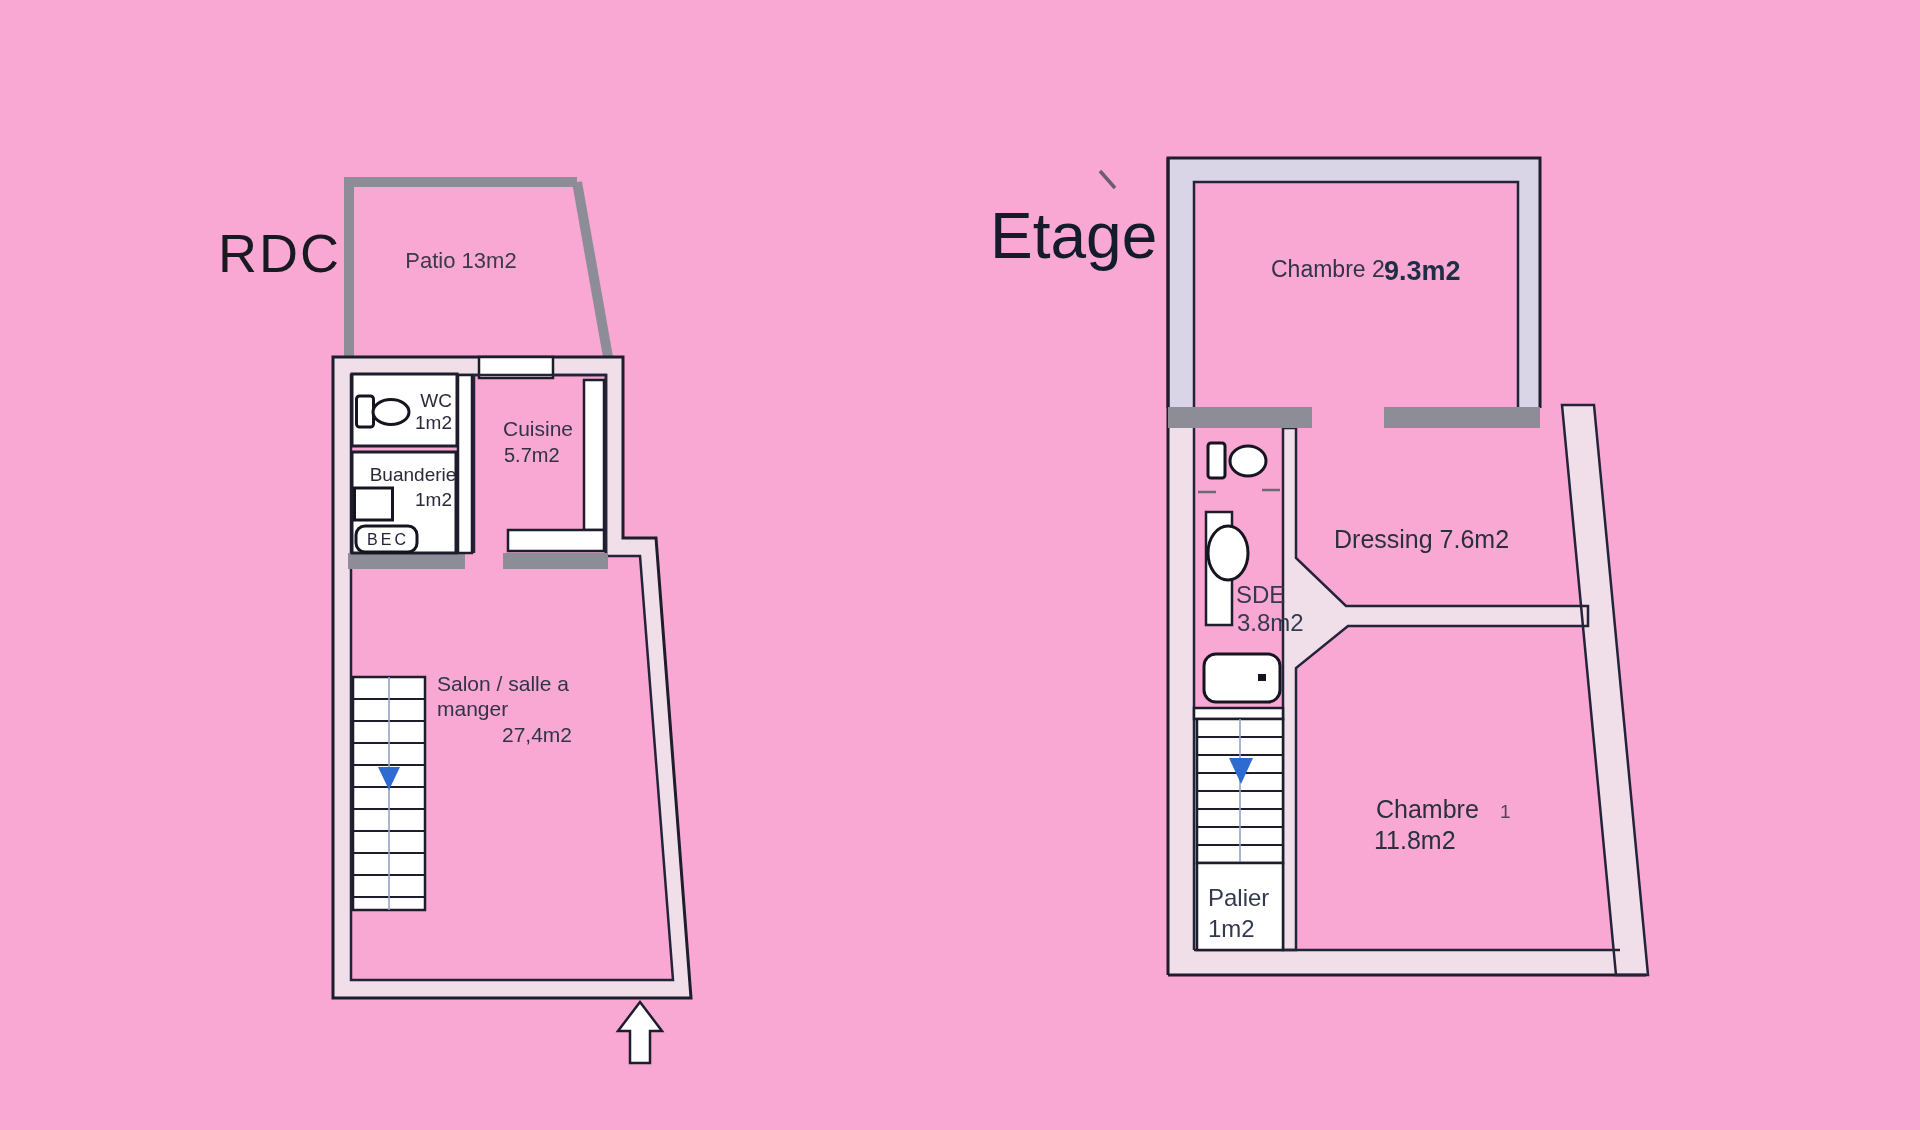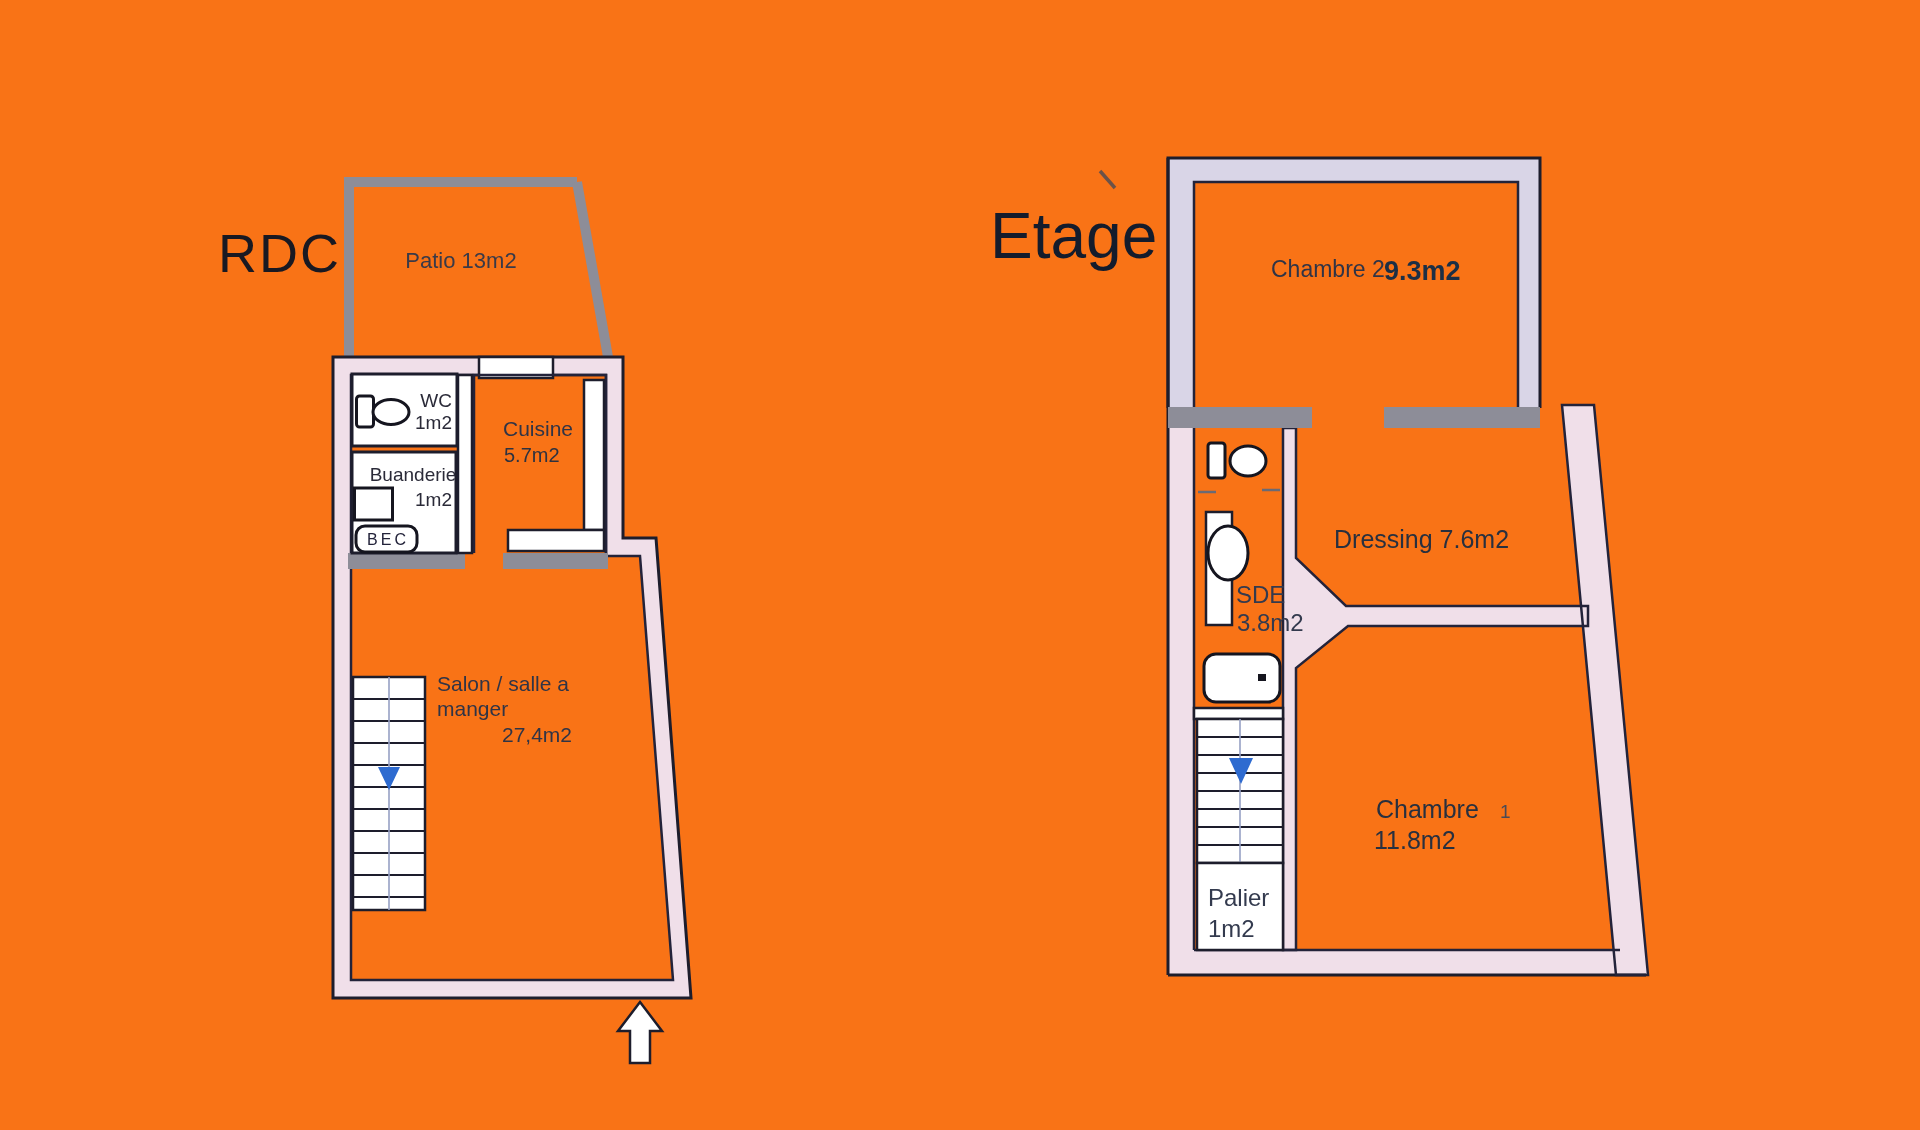--- a/index.html
+++ b/index.html
@@ -1,16 +1,16 @@
 <!DOCTYPE html>
 <html><head>
 <meta charset="utf-8">
 <style>
   html,body{margin:0;padding:0;background:#ffffff;}
-  .canvas{position:relative;width:1920px;height:1130px;background:#f97316;overflow:hidden;
+  .canvas{position:relative;width:1920px;height:1130px;background:#f9a8d4;overflow:hidden;
           font-family:"Liberation Sans", sans-serif;}
   svg{display:block;}
   
   .wall-pink{fill:#f0dfe9;}
   .wall-lav{fill:#d9d5e7;}
   .wall-gray{fill:#8d8d98;}
   .gray-line{stroke:#8d8d98;fill:none;}
   
   .o3{stroke:#1d1d2c;stroke-width:3;fill:none;}
   .o25{stroke:#23233a;stroke-width:2.5;fill:none;}

